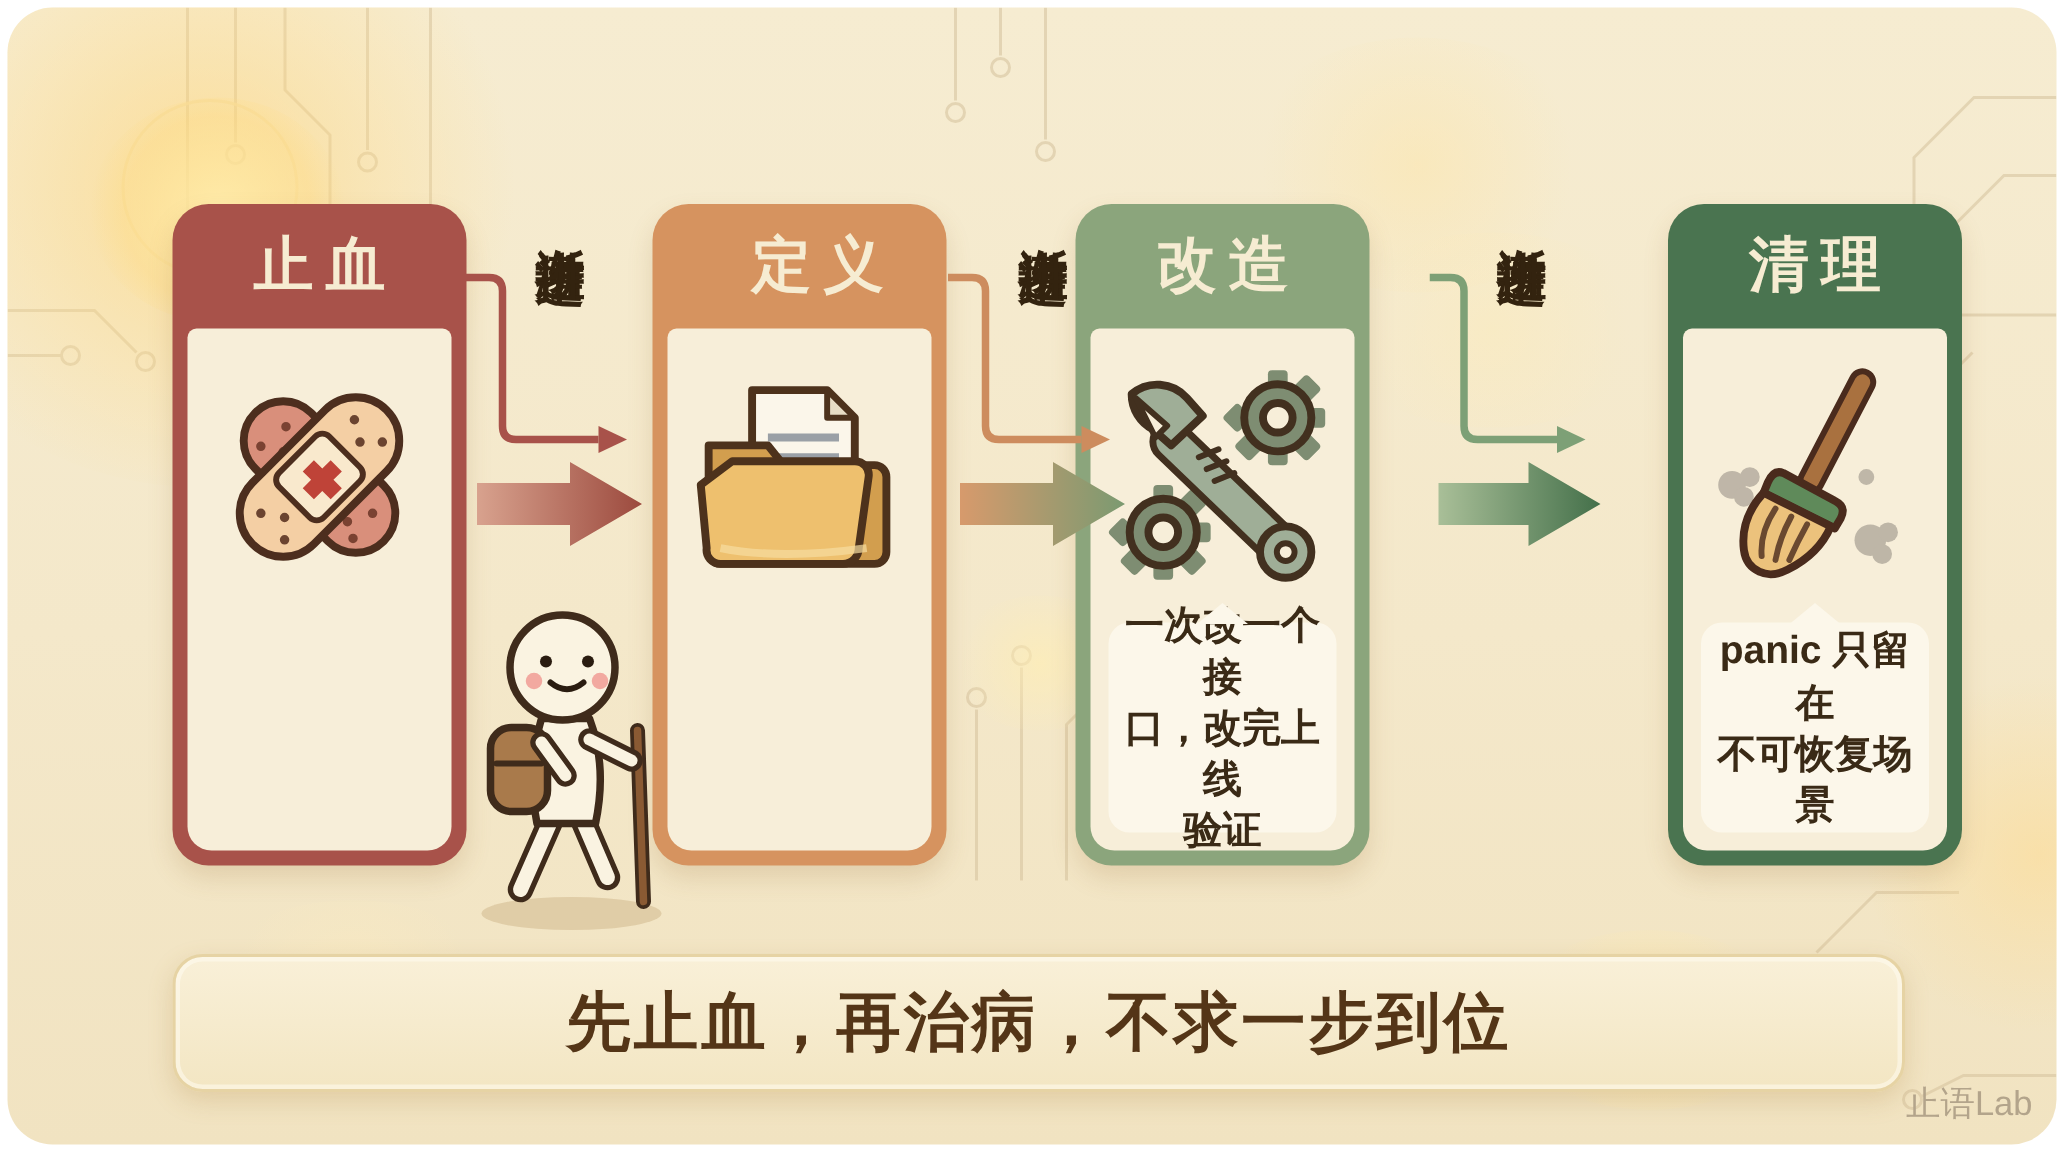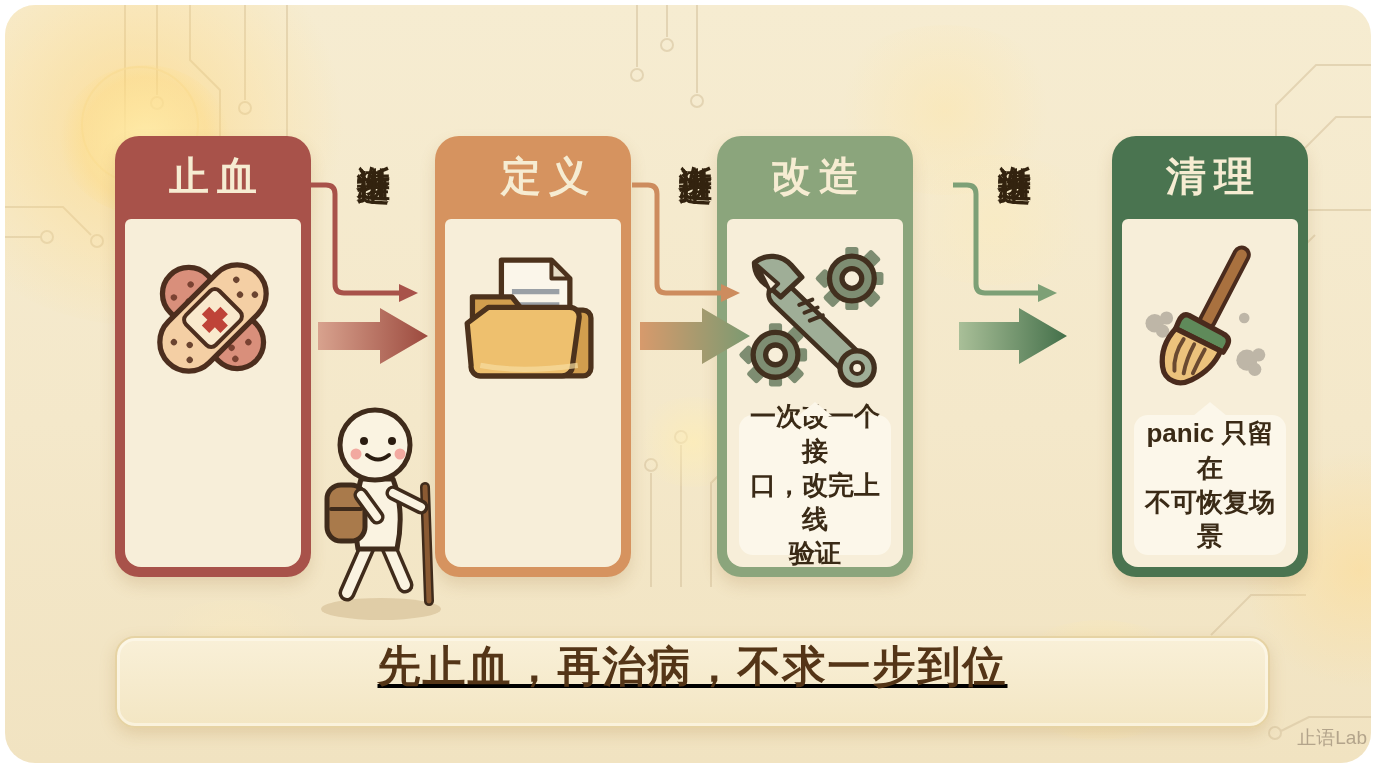--- a/index.html
+++ b/index.html
@@ -62,24 +62,24 @@
             color:#33230f; font-size:33px; font-weight:bold; letter-spacing:2px;
             display:flex; align-items:center; }
   .vlabel.v1 { left:347px; } .vlabel.v2 { left:669px; } .vlabel.v3 { left:988px; }
 
   .character { position:absolute; left:296px; top:396px; width:156px; height:232px; }
 
   .banner { position:absolute; left:110px; top:631px; width:1155px; height:92px;
             border-radius:20px; border:2px solid #e6d3a4;
             background:linear-gradient(180deg,#f9f0d8 0%,#f3e6c3 100%);
             box-shadow:0 6px 16px rgba(170,125,55,.22), inset 0 0 0 3px rgba(255,252,240,.55);
-            display:flex; align-items:flex-start; justify-content:center;text-decoration:underline; }
+            display:flex; align-items:center; justify-content:center; }
   .banner-text { color:#543517; font-size:43px; font-weight:bold; letter-spacing:2px; }
 
-  .watermark { position:absolute; right:4px; bottom:12px; color:#b3a48b; font-size:19px; }
+  .watermark { position:absolute; right:16px; bottom:12px; color:#b3a48b; font-size:23px; }
 </style>
 </head>
 <body>
 
 <div class="canvas">
 
   <svg class="deco-svg" viewBox="0 0 1366 758" fill="none" stroke="#d8c5a0" stroke-width="2" opacity="0.6">
     <path d="M120 0 V150 l40 40 V250"></path>
       <circle cx="160" cy="258" r="6"></circle>
     <path d="M152 0 V90"></path>

